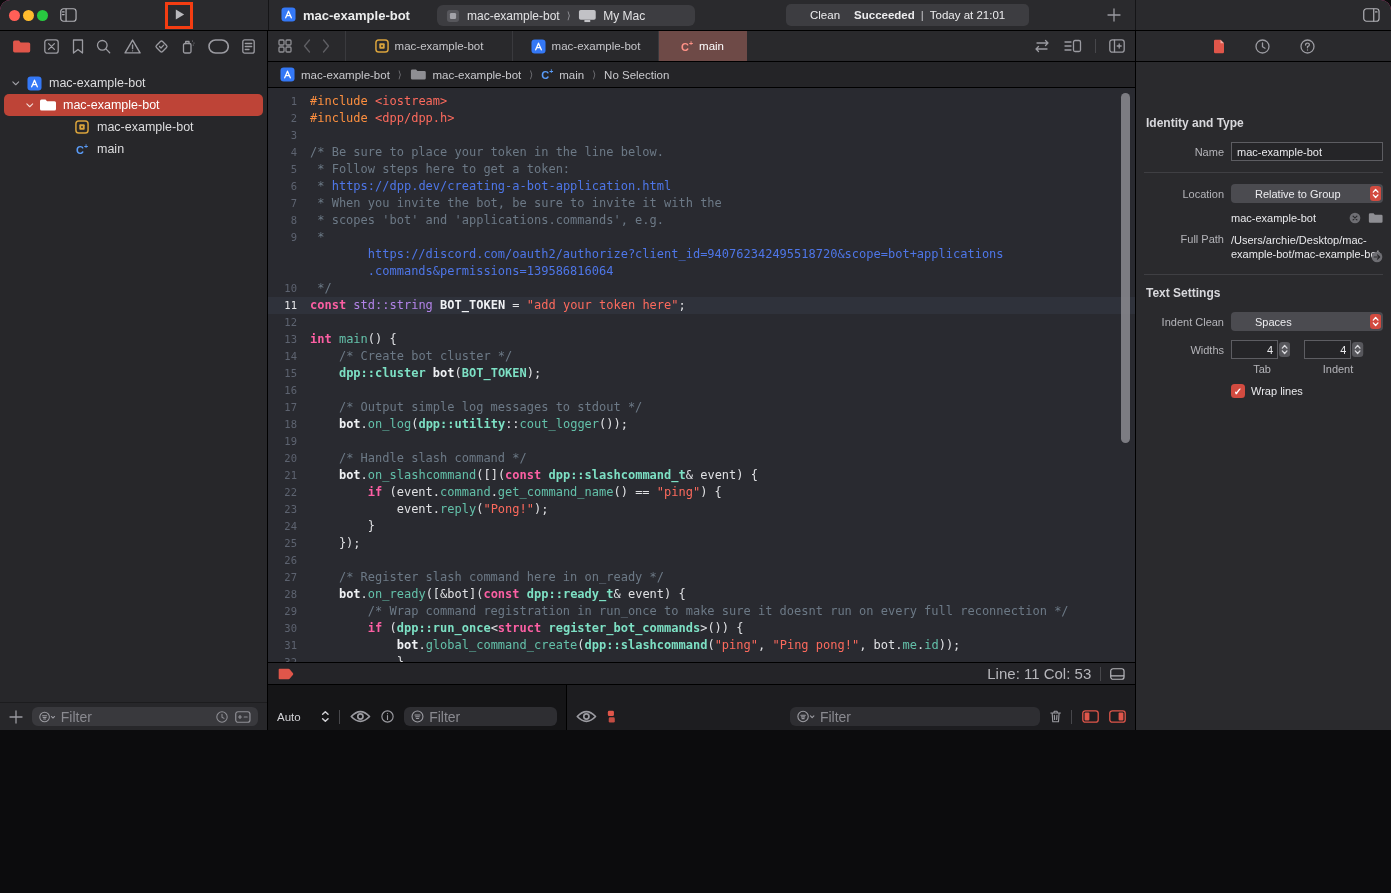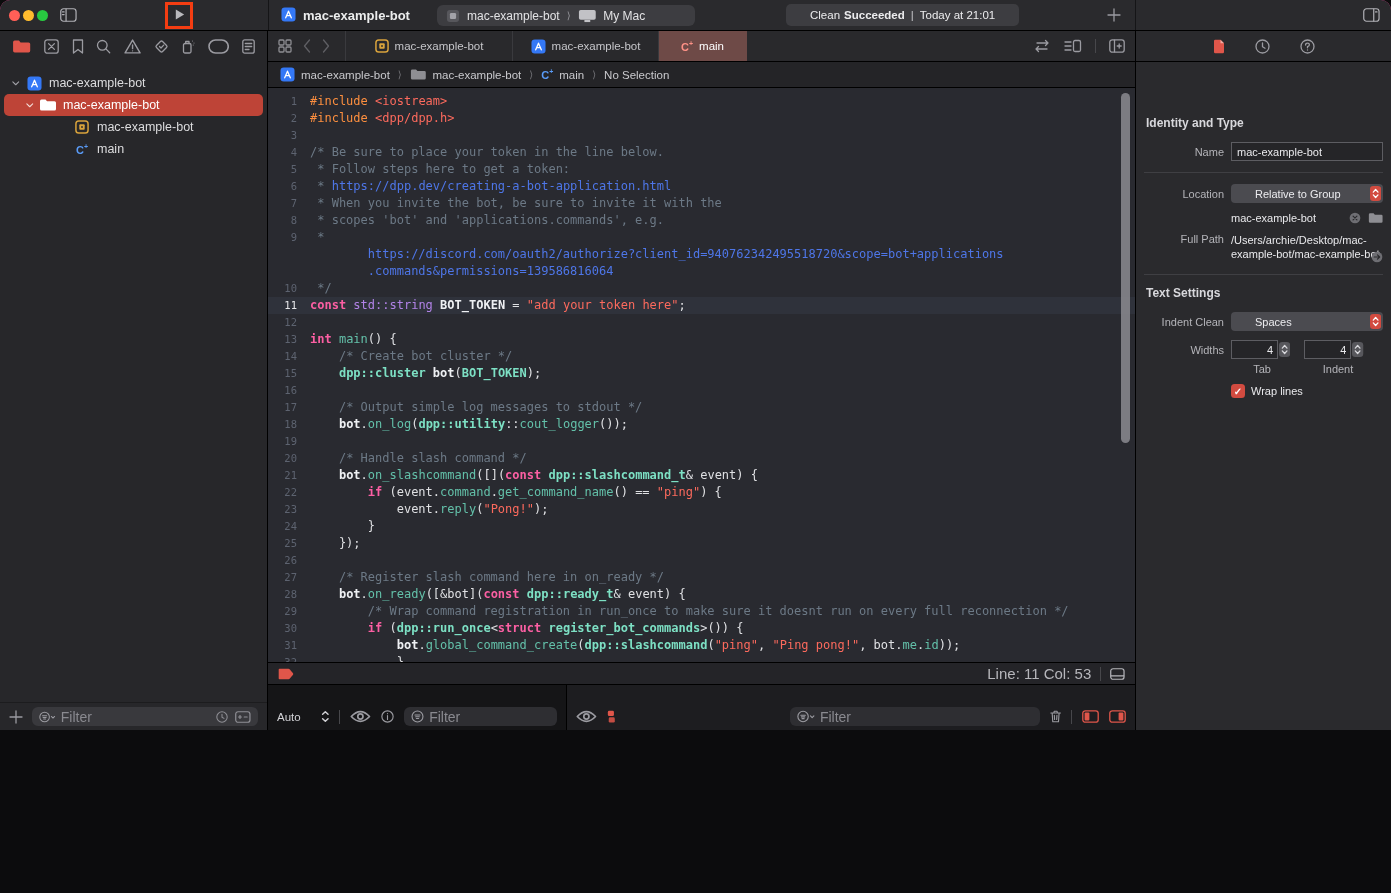--- a/index.html
+++ b/index.html
@@ -13,21 +13,21 @@
 .tl{position:absolute;top:10px;width:11px;height:11px;border-radius:50%;}
 .tl.red{left:9px;background:#ff5f57;}
 .tl.yellow{left:23px;background:#febc2e;}
 .tl.green{left:37px;background:#28c840;}
 .tbicon{position:absolute;top:8px;color:#b0b0b5;display:inline-flex;}
 #annotation{position:absolute;left:165px;top:2px;width:28px;height:27px;border:3px solid #f43d12;z-index:6;}
 #proj-title{position:absolute;left:303px;top:0;line-height:31px;font-size:13px;font-weight:bold;color:#eceded;}
 #scheme{position:absolute;left:437px;top:5px;height:21px;min-width:258px;background:#3d3d41;border-radius:6px;display:flex;align-items:center;gap:7px;padding:0 9px;font-size:12px;color:#e2e2e4;}
 #scheme .sep{color:#95959a;font-size:10px;}
 #statuspill{position:absolute;left:786px;top:4px;height:22px;min-width:200px;background:#3d3d41;border-radius:5px;display:flex;align-items:center;justify-content:center;font-size:11.5px;color:#ececee;padding:0 24px;white-space:nowrap;}
-#statuspill b{margin-left:4px;}
+#statuspill b{margin-left:14px;}
 #statuspill .bar{margin:0 6px;color:#c6c6ca;}
 
 
 #body{position:absolute;top:31px;left:0;right:0;bottom:0;display:flex;}
 #sidebar{width:268px;background:#27272a;border-right:1px solid #000;display:flex;flex-direction:column;}
 #editorcol{flex:1;min-width:0;display:flex;flex-direction:column;background:#29292c;border-right:1px solid #000;}
 #inspector{width:255px;background:#2a2a2d;display:flex;flex-direction:column;gap:40px;}
 
 
 .i{display:inline-flex;align-items:center;justify-content:center;}

